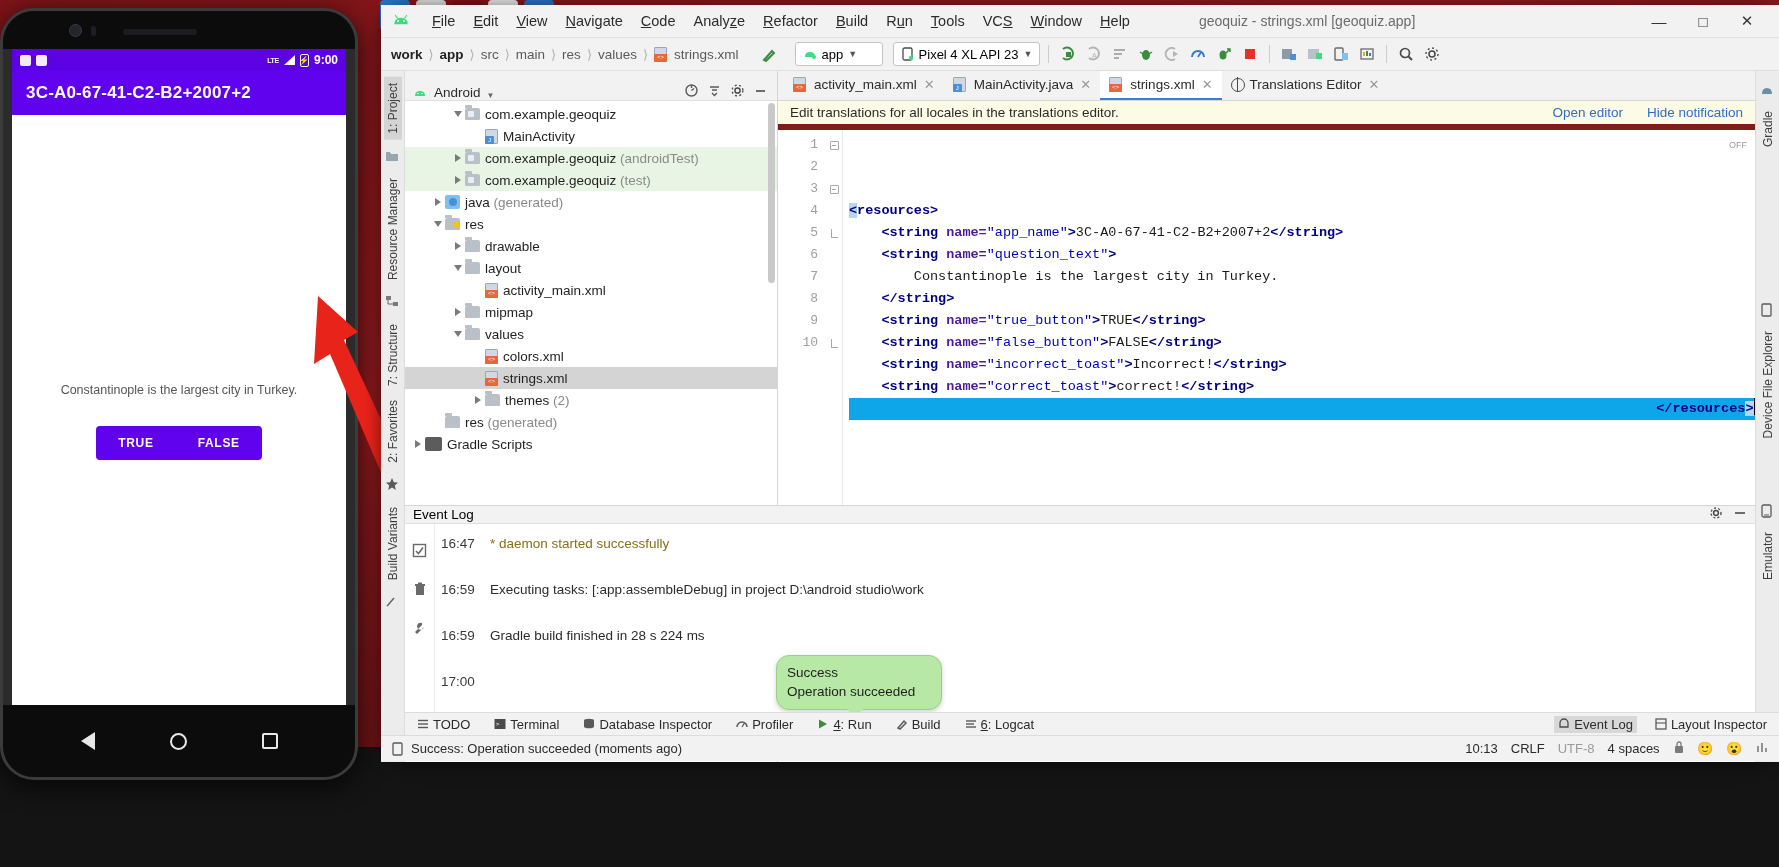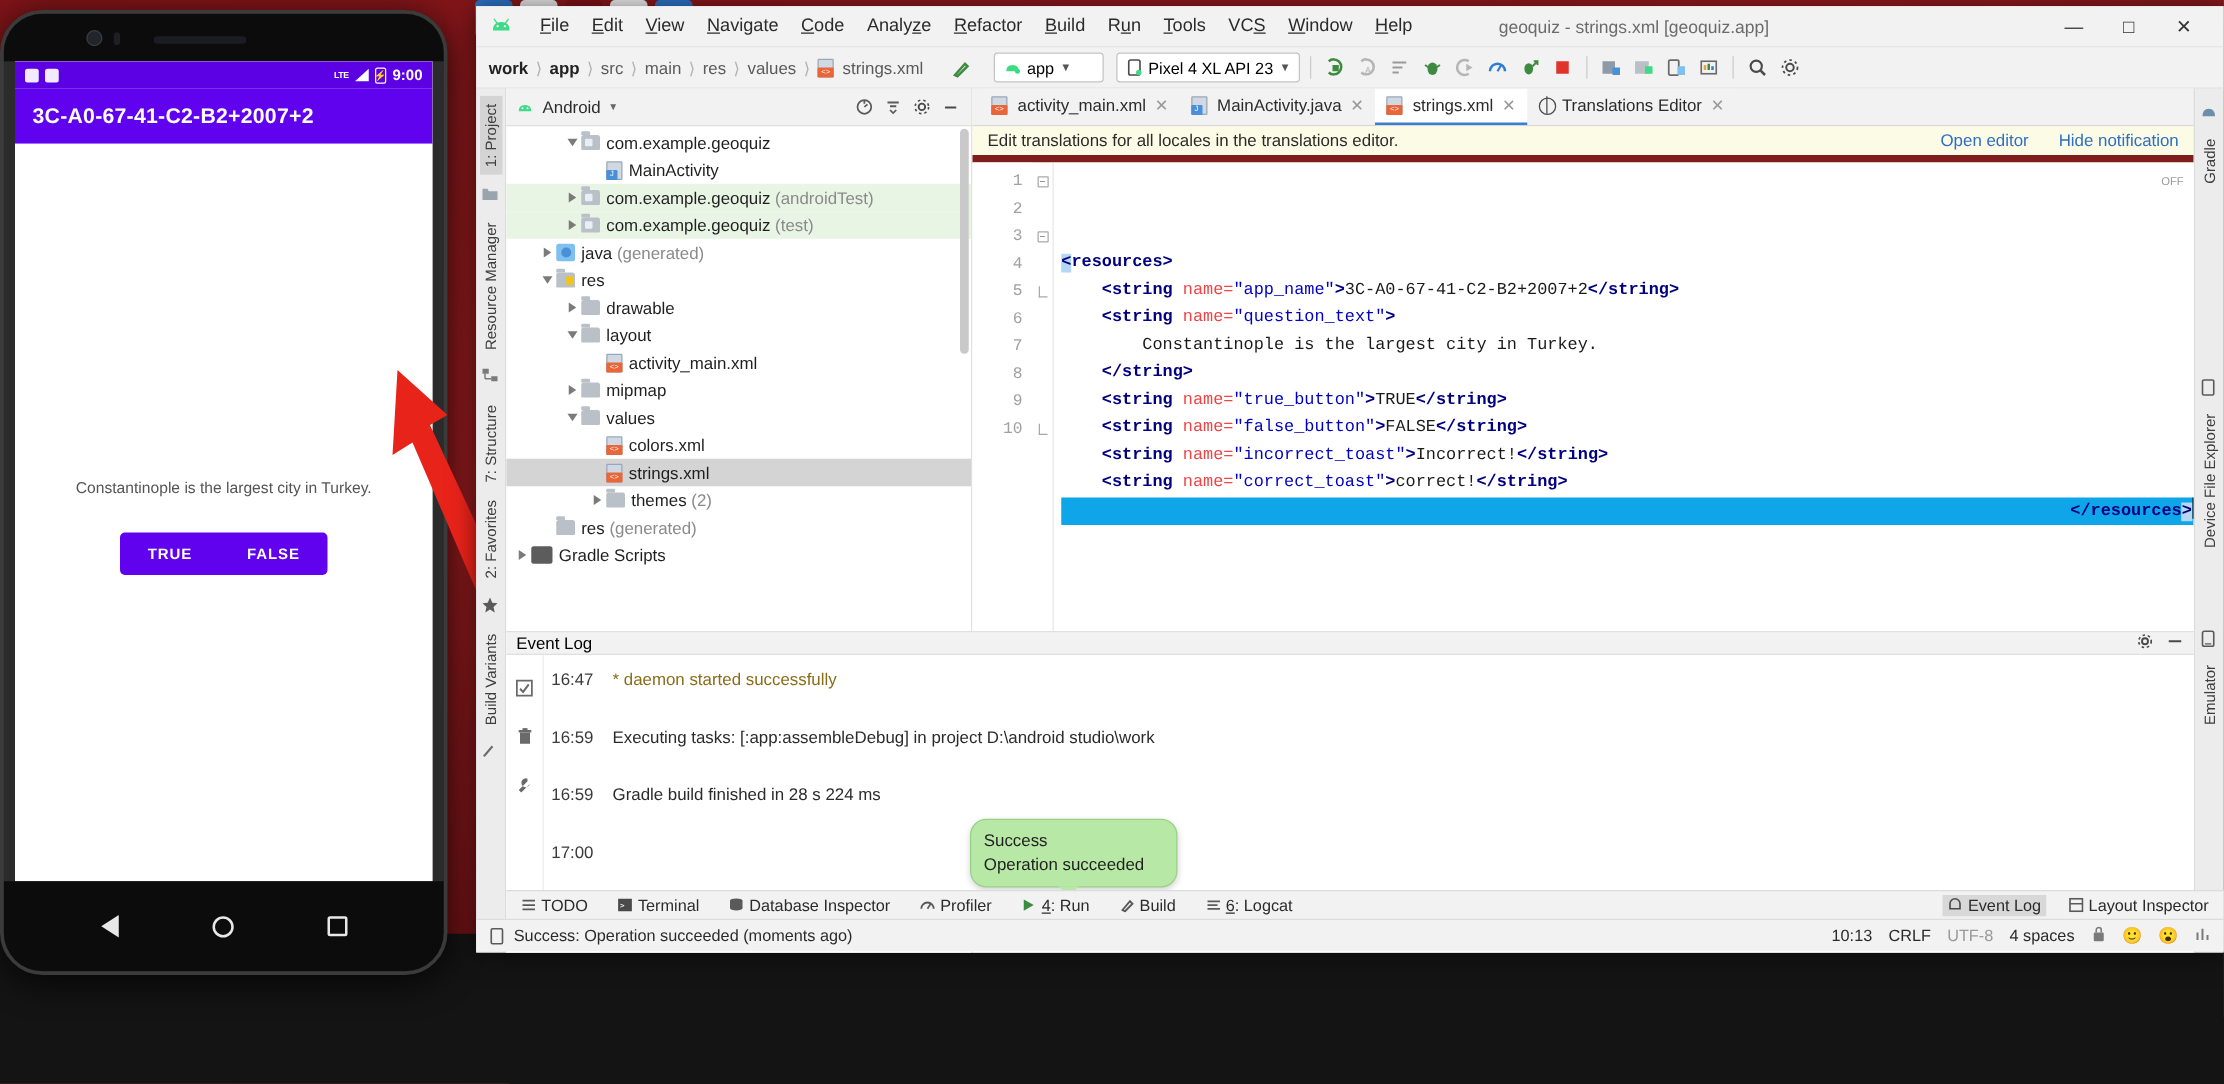--- a/index.html
+++ b/index.html
@@ -105,20 +105,21 @@
   
   #red-arrow { position:absolute; left:300px; top:288px; width:140px; height:240px; pointer-events:none; }
 
   
   #ide-window {
     position:absolute; left:381px; top:5px;
     width: 1398px; height: 757px;
     background:#f2f2f2;
     display:flex; flex-direction:column;
     box-shadow:0 2px 18px rgba(0,0,0,.55);
+    border-radius:28px;
   }
 
   
   #ide-menubar {
     height:33px; background:#f2f2f2; display:flex; align-items:center;
     padding:0 10px; border-bottom:1px solid #e2e2e2;
   }
   #ide-logo {
     width:20px; height:18px; margin-right:12px; position:relative;
   }
@@ -182,21 +183,21 @@
   }
   .vlabel.active { background:#d4d4d4; }
   .vstrip-ico { width:16px; height:16px; margin:6px 0; cursor:pointer; }
 
   
   #project-panel {
     width:373px; background:#fff; display:flex; flex-direction:column;
     border-right:1px solid #d6d6d6;
   }
   #project-header {
-    height:30px; background:#f2f2f2; display:flex; align-items:center;
+    height:30px; background:#f2f2f2; display:flex; align-items:flex-end;
     padding:0 7px; gap:6px; border-bottom:1px solid #e0e0e0;
   }
   #project-header .ph-title { font-size:13.5px; color:#2b2b2b; }
   .ph-ico { width:19px; height:19px; cursor:pointer; display:flex;align-items:center;justify-content:center;}
   #project-tree {
     flex:1; overflow:hidden; font-size:13.5px; color:#1f1f1f; padding-top:2px;
     position:relative;
   }
   .tree-row {
     display:flex; align-items:center; height:22px; padding-left:4px;
@@ -284,21 +285,21 @@
     font-size:8px;line-height:7px;text-align:center;color:#666;cursor:pointer;}
   .fold-bracket { width:7px;height:9px;border-left:1px solid #a9a9a9;border-bottom:1px solid #a9a9a9;}
   #code-text {
     flex:1; padding-top:4px; font-family:"Liberation Mono", monospace;
     font-size:13.5px; line-height:22px; white-space:pre; border-left:1px solid #e8e8e8;
     padding-left:6px; position:relative; overflow:hidden;
   }
   .cl { height:22px; }
   .cl.current { background:#0ea5e9;text-align:right; }
   .tagc { color:#000080; font-weight:bold; }
-  .attr { color:#ef4444; font-weight:normal; }
+  .attr { color:#4c1d95; font-weight:bold; }
   .strv { color:#0000c0; }
   .txtv { color:#1a1a1a; }
   .sel-hl { background:#b5d6f5; }
   #caret {
     position:absolute; width:1.5px; height:17px; background:#000;
   }
   #off-label {
     position:absolute; right:8px; top:4px; font-size:9px; color:#9a9a9a;
     font-family:"Liberation Sans",sans-serif;
   }

